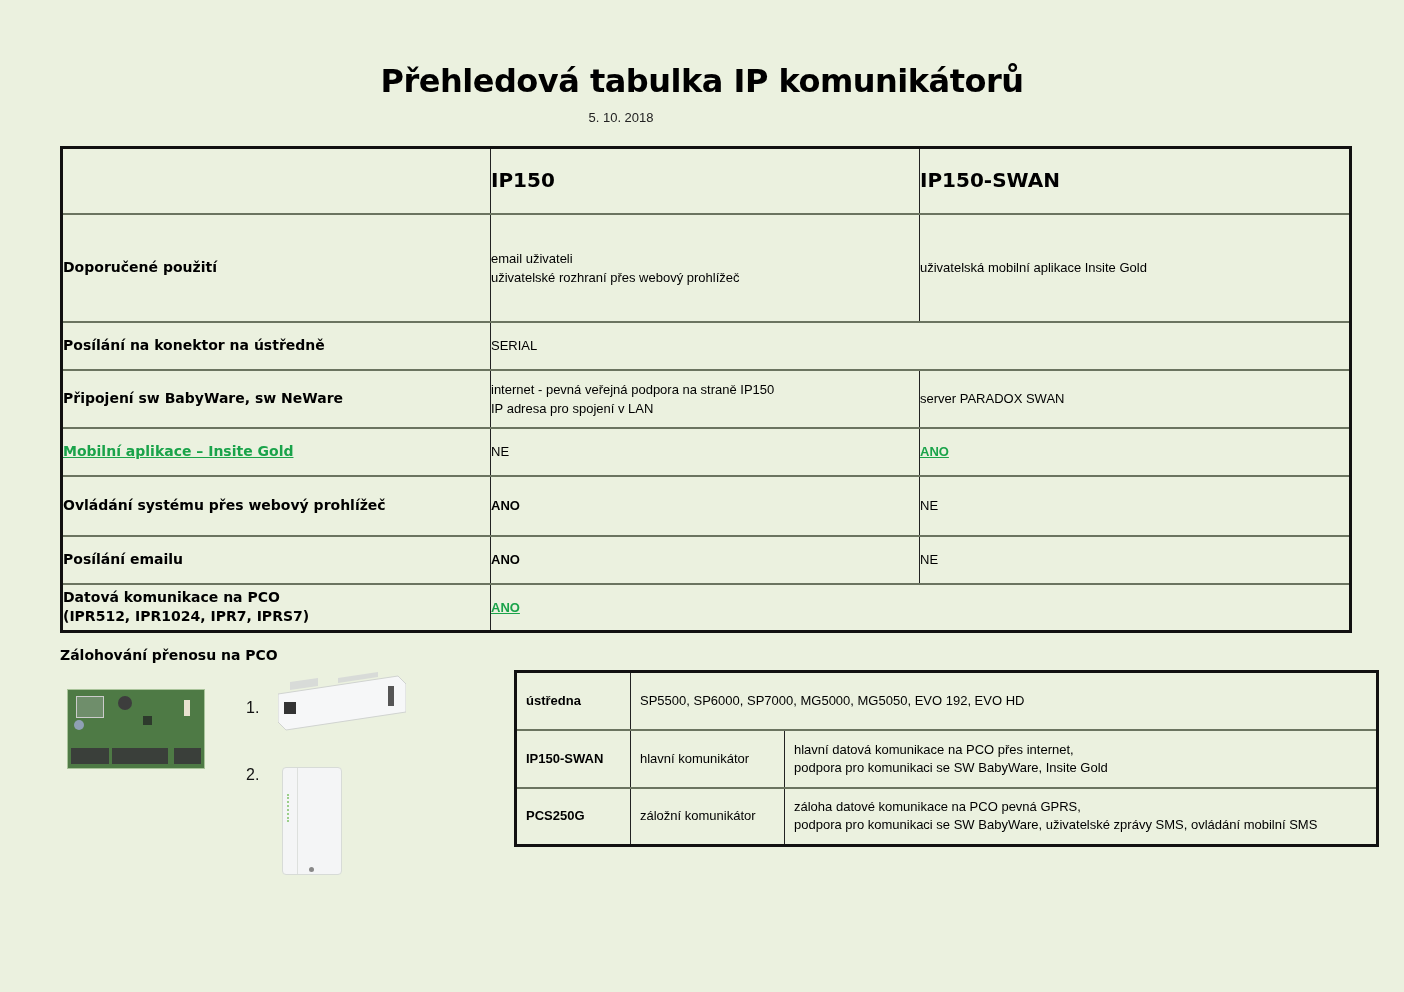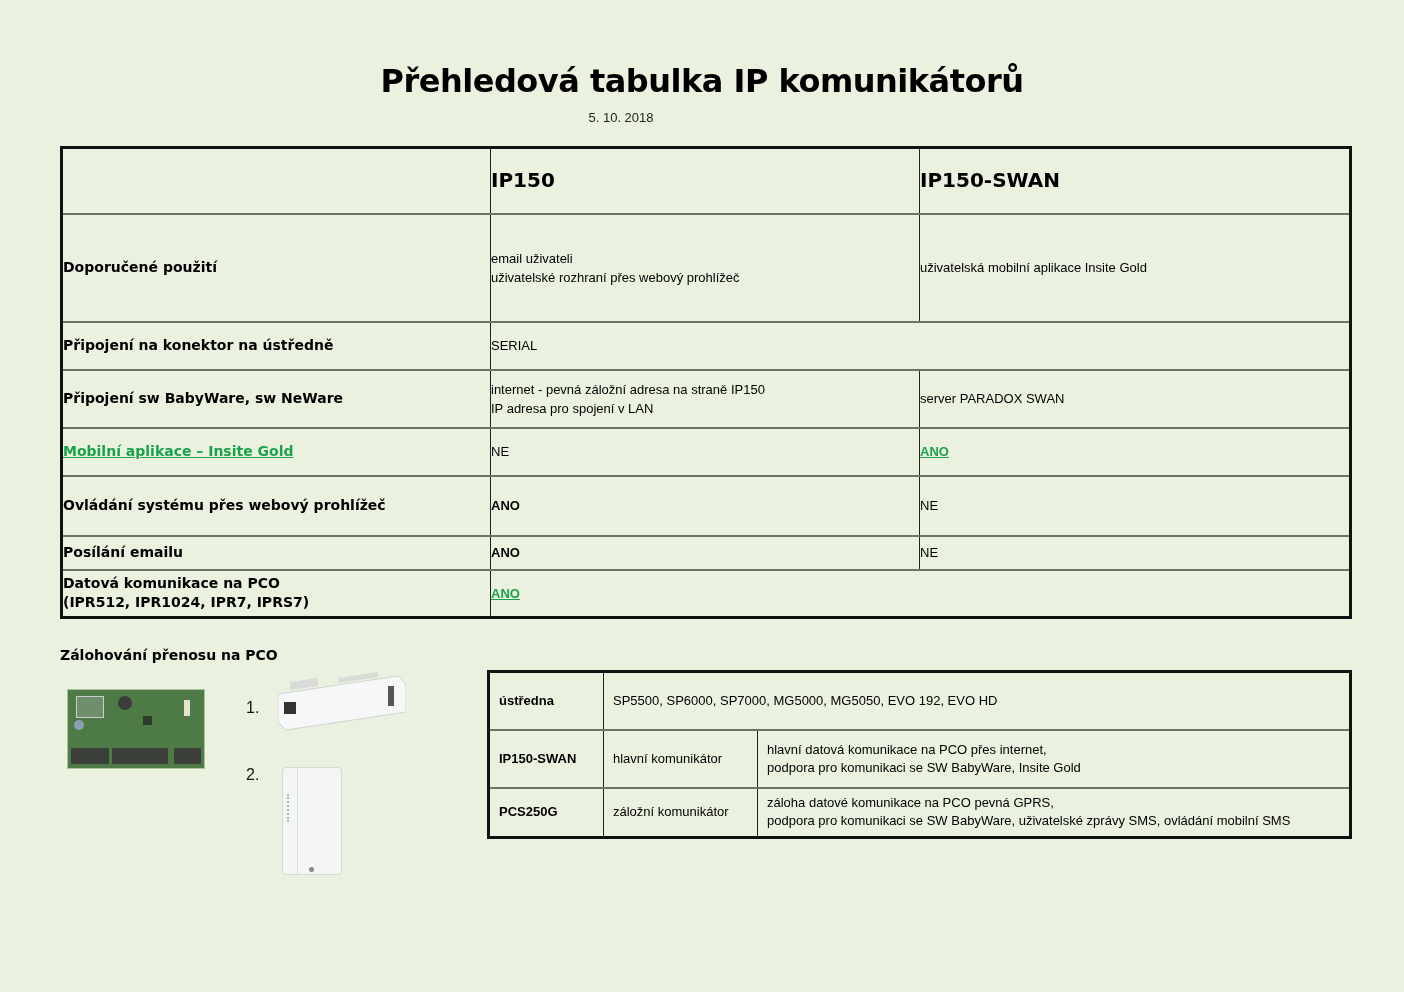--- a/index.html
+++ b/index.html
@@ -44,21 +44,21 @@
   .pcb .cap { position:absolute; border-radius:50%; background:#8fa0b5; }
   .num { position:absolute; font-size:16px; color:#111; }
   .dev1 {
     position:absolute; left:278px; top:672px; width:128px; height:62px;
   }
   .dev2 {
     position:absolute; left:282px; top:767px; width:58px; height:106px;
     background:#f4f5f6; border-radius:4px; border:1px solid #d7dbd7;
   }
   table.sub {
-    position:absolute; left:487px; top:670px; width:862px;
+    position:absolute; left:514px; top:670px; width:862px;
     border-collapse:collapse; border:3px solid #111; table-layout:fixed;
   }
   table.sub td {
     border:1px solid #222; border-top:2px solid #6b7460; border-bottom:2px solid #6b7460;
     text-align:left; vertical-align:middle; padding:0 9px;
     font-size:13px; line-height:18px;
   }
   table.sub td.k { font-weight:bold; }
 </style>
 </head>
@@ -81,42 +81,42 @@
   </tr>
   <tr style="height:108px">
     <td class="lbl">Doporučené použití</td>
     <td>
       <div>email uživateli</div>
       <div>uživatelské rozhraní přes webový prohlížeč</div>
     </td>
     <td>uživatelská mobilní aplikace Insite Gold</td>
   </tr>
   <tr style="height:48px">
-    <td class="lbl">Připojení na konektor na ústředně</td>
+    <td class="lbl">Posílání na konektor na ústředně</td>
     <td colspan="2">SERIAL</td>
   </tr>
   <tr style="height:58px">
     <td class="lbl">Připojení sw BabyWare, sw NeWare</td>
     <td>
-      <div>internet - pevná záložní adresa na straně IP150</div>
+      <div>internet - pevná veřejná podpora na straně IP150</div>
       <div>IP adresa pro spojení v LAN</div>
     </td>
     <td>server PARADOX SWAN</td>
   </tr>
   <tr style="height:48px">
     <td class="lbl green">Mobilní aplikace – Insite Gold</td>
     <td>NE</td>
     <td class="b green">ANO</td>
   </tr>
   <tr style="height:60px">
     <td class="lbl">Ovládání systému přes webový prohlížeč</td>
     <td class="b">ANO</td>
     <td>NE</td>
   </tr>
-  <tr style="height:34px">
+  <tr style="height:48px">
     <td class="lbl">Posílání emailu</td>
     <td class="b">ANO</td>
     <td>NE</td>
   </tr>
   <tr style="height:48px">
     <td class="lbl">
       <div>Datová komunikace na PCO</div>
       <div>(IPR512, IPR1024, IPR7, IPRS7)</div>
     </td>
     <td colspan="2" class="b green">ANO</td>
@@ -167,21 +167,21 @@
     <td colspan="2">SP5500, SP6000, SP7000, MG5000, MG5050, EVO 192, EVO HD</td>
   </tr>
   <tr style="height:58px">
     <td class="k">IP150-SWAN</td>
     <td>hlavní komunikátor</td>
     <td>
       <div>hlavní datová komunikace na PCO přes internet,</div>
       <div>podpora pro komunikaci se SW BabyWare, Insite Gold</div>
     </td>
   </tr>
-  <tr style="height:50px">
+  <tr style="height:58px">
     <td class="k">PCS250G</td>
     <td>záložní komunikátor</td>
     <td>
       <div>záloha datové komunikace na PCO pevná GPRS,</div>
       <div>podpora pro komunikaci se SW BabyWare, uživatelské zprávy SMS, ovládání mobilní SMS</div>
     </td>
   </tr>
 </tbody>
   </table>
 

